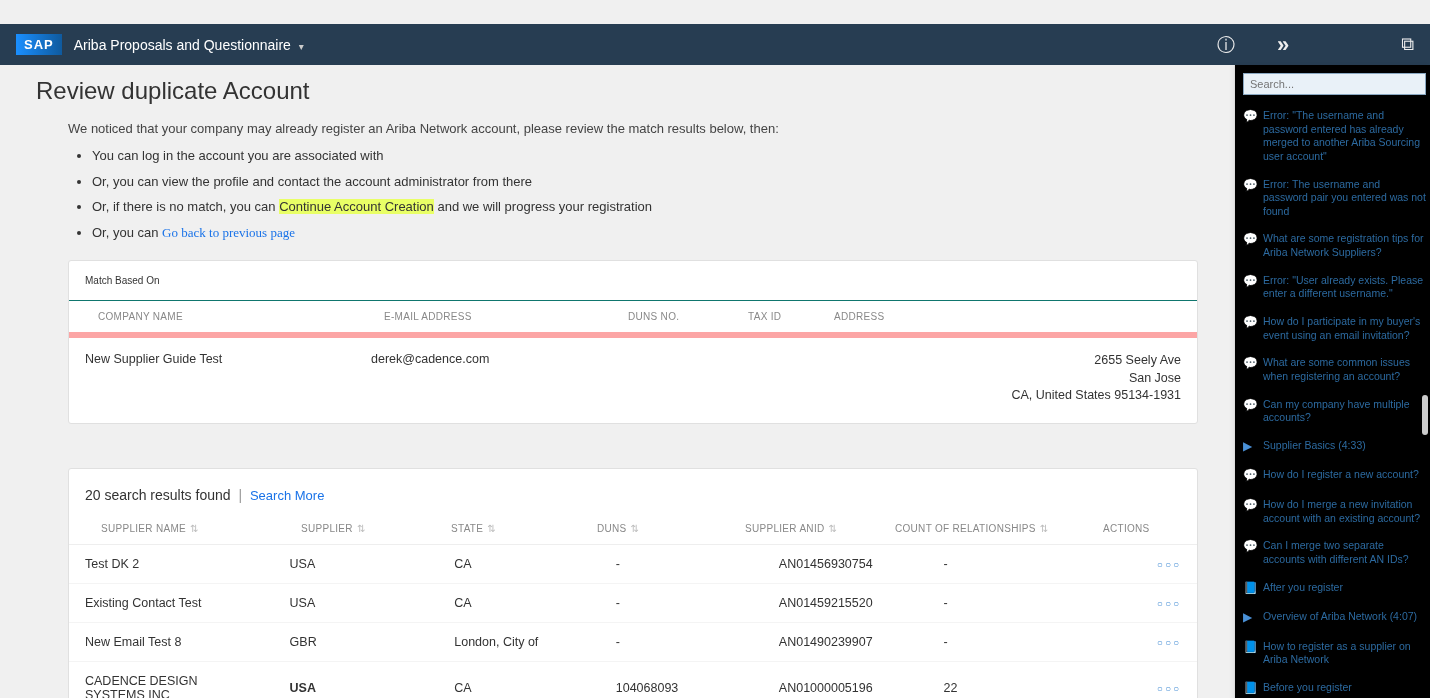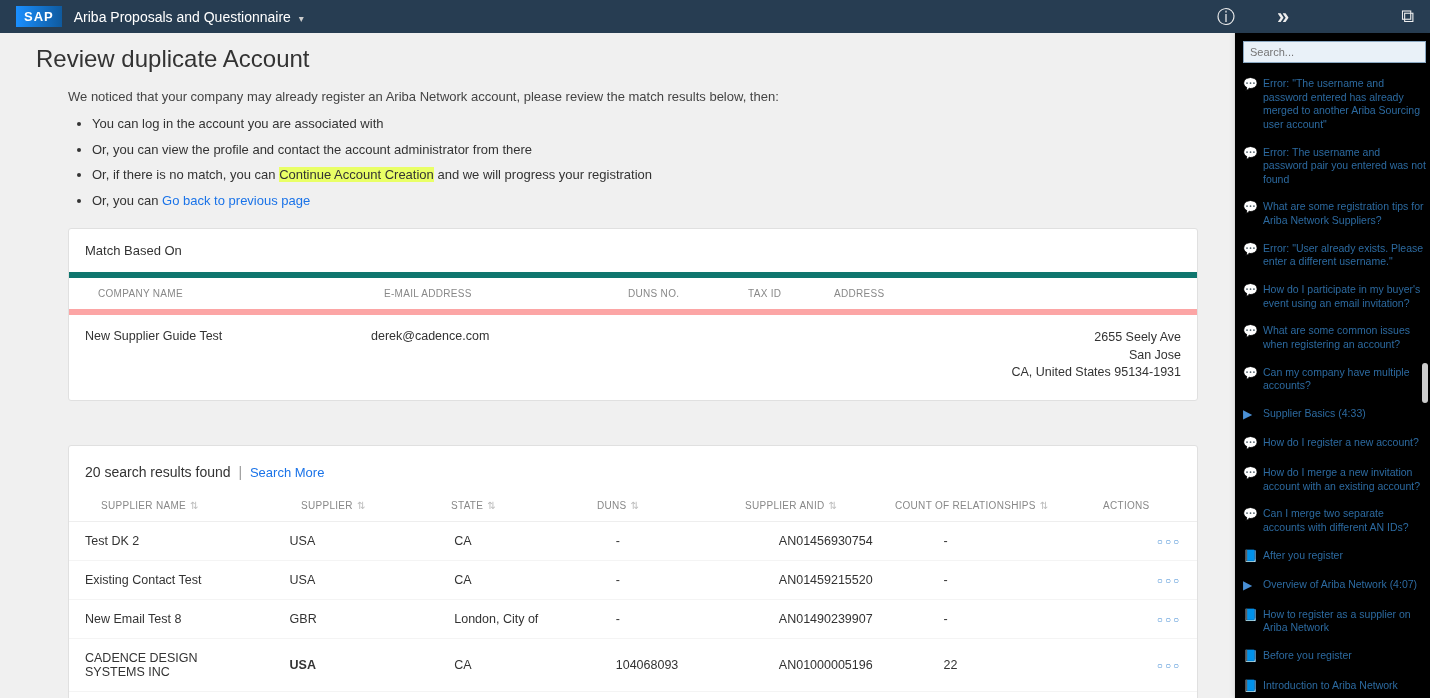--- a/index.html
+++ b/index.html
@@ -1,37 +1,37 @@
 <!DOCTYPE html>
 <html><head>
 <meta charset="utf-8">
 <style>
 * { margin: 0; padding: 0; box-sizing: border-box; font-family: Arial, Helvetica, sans-serif; }
 body { background: #f0f0f0; width: 1430px; height: 698px; overflow: hidden; }
 
-.topbar { background: #273d52; height: 33px; display: flex; align-items: center; padding: 0 16px; color: #fff; justify-content: space-between; }
+.topbar { background: #273d52; height: 41px; display: flex; align-items: center; padding: 0 16px; color: #fff; justify-content: space-between; margin-top: 24px; }
 .topbar-left { display: flex; align-items: center; gap: 12px; }
 .sap-logo { background: linear-gradient(to right, #1a8fff, #0f5a9e); color: #fff; font-weight: bold; padding: 3px 8px; font-size: 13px; letter-spacing: 1px; }
 .app-title { font-size: 14px; color: #fff; }
 .topbar-right { display: flex; align-items: center; gap: 42px; }
 .topbar-icon { color: #eee; font-size: 18px; cursor: pointer; }
 
 .layout { display: flex; height: calc(698px - 33px); }
 .main { flex: 1; padding: 12px 36px 0 36px; overflow: hidden; }
 .side { width: 196px; background: #000000; border-left: 1px solid #ddd; height: 100%; padding: 8px 4px 8px 8px; overflow-y: hidden; box-shadow: -2px 0 4px rgba(0,0,0,0.05); }
 
 h1.page-title { font-size: 24px; font-weight: 500; color: #333; margin-bottom: 16px; }
 .intro { font-size: 13px; color: #444; margin-left: 32px; margin-bottom: 10px; }
 ul.bullets { list-style: disc; margin-left: 56px; margin-bottom: 18px; font-size: 13px; color: #333; }
 ul.bullets li { margin-bottom: 6px; line-height: 1.5; }
 .highlight { background: #e9ff66; }
-a.inline-link { color: #1a73e8; text-decoration: none; }
+a.inline-link { color: #1a73e8; text-decoration: none; font-family: Liberation Serif, serif; }
 
 .card { background: #fff; border: 1px solid #e0e0e0; border-radius: 3px; margin-left: 32px; margin-bottom: 44px; }
-.card-header { padding: 14px 16px; font-size: 13px; color: #333; border-bottom: 6px solid #0f766e; }
+.card-header { padding: 14px 16px; font-size: 10px; color: #333; border-bottom: 1px solid #0f766e; }
 .match-head { display: flex; padding: 10px 29px; font-size: 10px; color: #888; letter-spacing: 0.3px; border-bottom: 6px solid #fca5a5; justify-content: flex-end; }
 .match-body { display: flex; padding: 14px 16px 18px; font-size: 12.5px; color: #333; }
 .mc1 { width: 286px; } .mc2 { width: 244px; } .mc3 { width: 120px; } .mc4 { width: 86px; } .mc5 { flex: 1; }
 .addr-line { display: block; line-height: 1.4; text-align: right; }
 
 .results-card { background: #fff; border: 1px solid #e0e0e0; border-radius: 3px; margin-left: 32px; }
 .results-header { padding: 18px 16px 10px; font-size: 14px; color: #333; }
 .sep { color: #999; margin: 0 4px; }
 .search-more { color: #1a73e8; font-size: 13px; text-decoration: none; }
 .res-head { display: flex; padding: 10px 32px; font-size: 10px; color: #888; letter-spacing: 0.3px; border-bottom: 1px solid #eee; align-items: center; }

